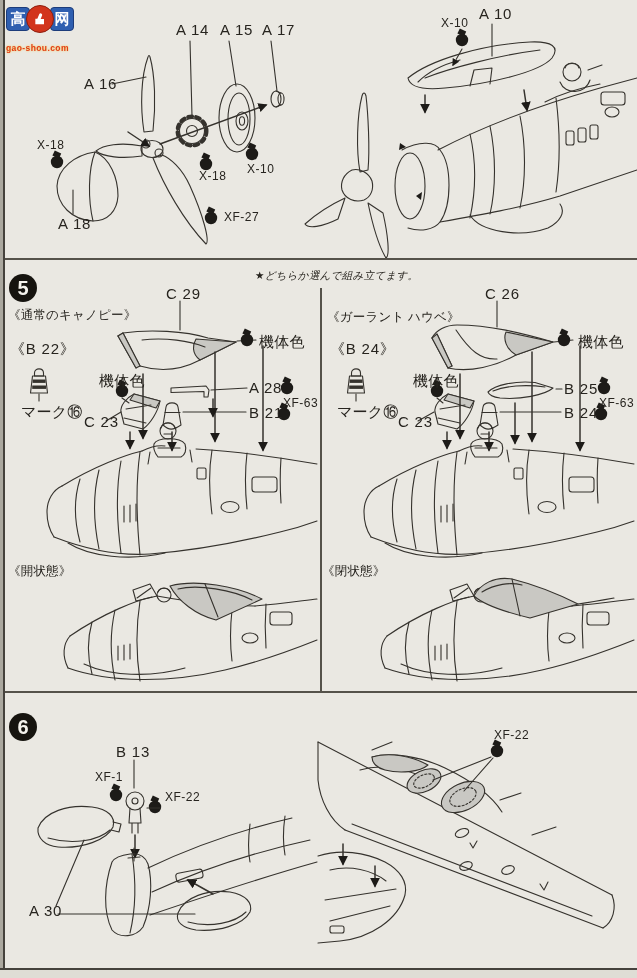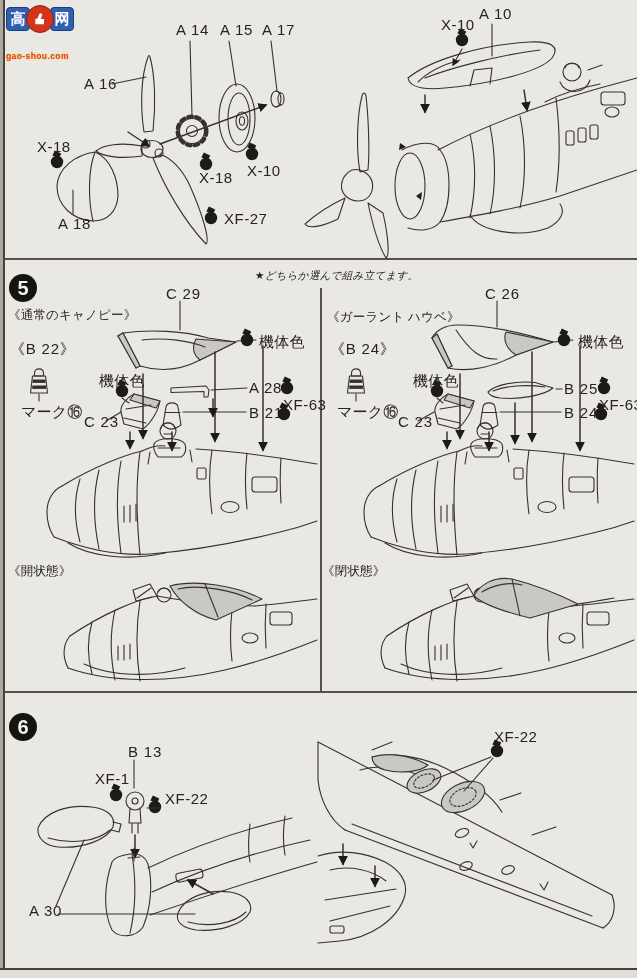--- a/index.html
+++ b/index.html
@@ -4,21 +4,21 @@
 <style>
   html,body{margin:0;padding:0;}
   body{
     width:637px;height:978px;position:relative;overflow:hidden;
     background:#eae8e2;
     font-family:"Liberation Sans","DejaVu Sans",sans-serif;
     color:#27241f;
   }
   .lbl{position:absolute;white-space:nowrap;line-height:1.05;color:#27241f;}
   .fs15{font-size:15px;letter-spacing:.8px;text-align:right;}
-  .fs12{font-size:15px;letter-spacing:.5px;}
+  .fs12{font-size:12px;letter-spacing:.5px;}
   .jp{font-size:12.5px;letter-spacing:.2px;}
   .jps{font-size:15px;letter-spacing:.2px;}
   .note{font-size:10.5px;letter-spacing:.3px;font-style:italic;}
   .badge{
     position:absolute;width:28px;height:28px;border-radius:50%;
     background:#16140f;color:#f4f2ec;font-size:20px;font-weight:bold;
     display:flex;align-items:center;justify-content:center;
   }
   svg.art{position:absolute;left:0;top:0;}
   .edge-shadow{position:absolute;left:0;top:0;width:3px;height:978px;background:#aba89f;}
@@ -33,21 +33,21 @@
   .wm-box{
     width:22px;height:22px;background:#2f5fb0;border:1.5px solid #1d3c7a;border-radius:4px;
     color:#fff;font-size:15px;font-weight:bold;display:flex;align-items:center;justify-content:center;
     font-family:"DejaVu Sans",sans-serif;
   }
   .wm-circle{
     width:26px;height:26px;border-radius:50%;background:#d2341c;border:1.5px solid #8e1d0e;
     margin:0 -4px;z-index:2;display:flex;align-items:center;justify-content:center;
   }
   .wm-url{
-    margin-top:18px;font-size:8.5px;font-weight:bold;color:#e23c17;letter-spacing:.4px;
+    margin-top:10px;font-size:8.5px;font-weight:bold;color:#e23c17;letter-spacing:.4px;
     text-shadow:0 0 2px #f7c63e;
   }
 </style>
 </head>
 <body>
 
 <svg class="art" width="637" height="978" viewBox="0 0 637 978" fill="none" stroke="#35322d" stroke-width="1.1" stroke-linecap="round" stroke-linejoin="round">
   <defs>
     <marker id="ah" viewBox="0 0 10 10" refX="8.2" refY="5" markerWidth="6.6" markerHeight="6.6" orient="auto-start-reverse">
       <path d="M0,0 L10,5 L0,10 Z" fill="#1d1b18" stroke="none"></path>
@@ -430,17 +430,17 @@
 <div class="lbl jps" style="left:578px;top:334px">機体色</div>
 <div class="lbl jps" style="left:413px;top:373px">機体色</div>
 <div class="lbl fs15" style="left:564px;top:381px">B 25</div>
 <div class="lbl fs12" style="left:599px;top:397px">XF-63</div>
 <div class="lbl fs15" style="left:564px;top:405px">B 24</div>
 <div class="lbl fs15" style="left:398px;top:414px">C 23</div>
 <div class="lbl jps" style="left:337px;top:404px">マーク⑯</div>
 <div class="lbl jp" style="left:322px;top:565px">《閉状態》</div>
 
 <div class="badge" style="left:9px;top:713px">6</div>
-<div class="lbl fs15" style="left:128px;top:744px">B 13</div>
+<div class="lbl fs15" style="left:116px;top:744px">B 13</div>
 <div class="lbl fs12" style="left:95px;top:771px">XF-1</div>
 <div class="lbl fs12" style="left:165px;top:791px">XF-22</div>
 <div class="lbl fs15" style="left:29px;top:903px">A 30</div>
 <div class="lbl fs12" style="left:494px;top:729px">XF-22</div>
 
 </body></html>

